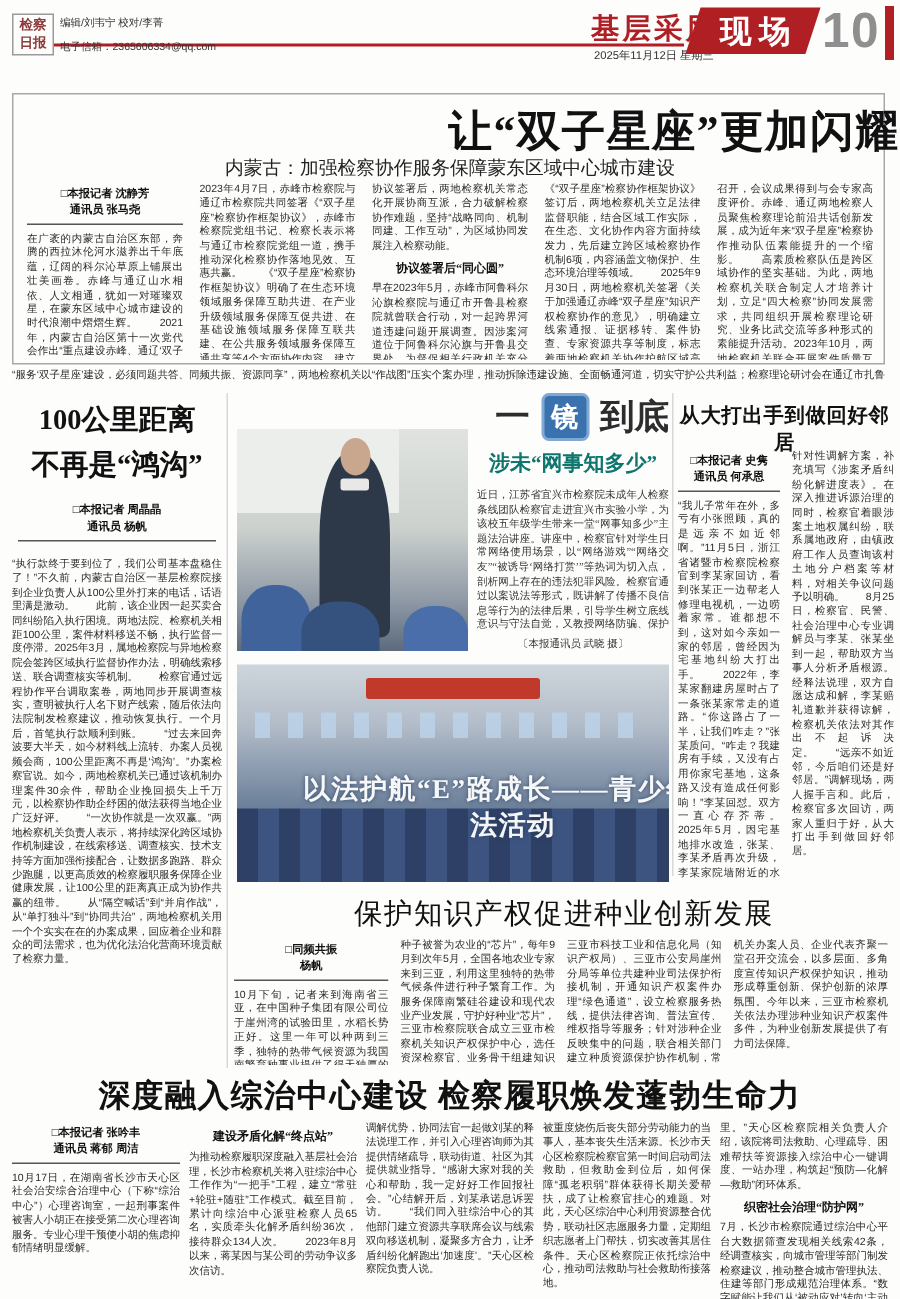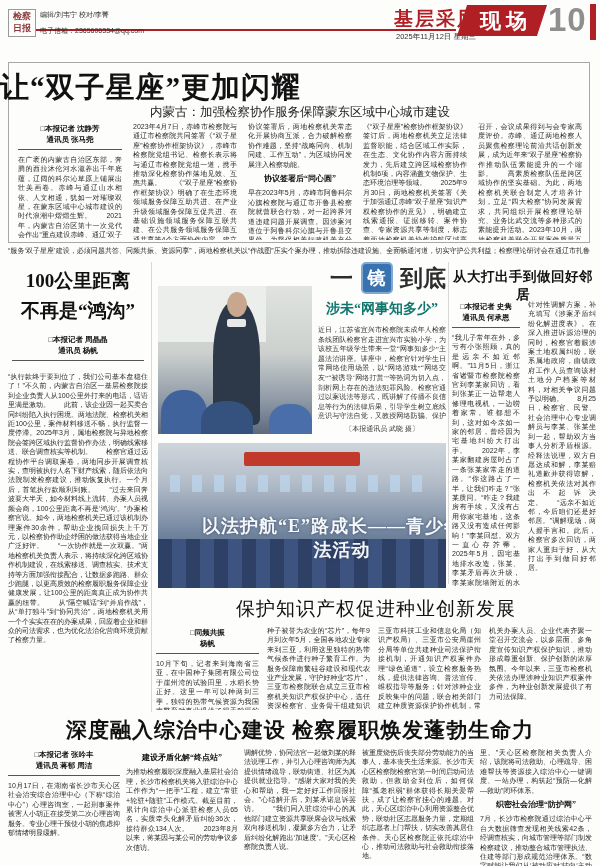--- a/index.html
+++ b/index.html
@@ -14,21 +14,21 @@
   .hmeta2{left:40px;top:26px;font-size:7px;color:#333;}
   .hrule{left:36px;top:29px;width:420px;height:2px;background:#b01f24;}
   .hsection{left:394px;top:6px;width:120px;font-size:19px;font-weight:bold;color:#b01f24;letter-spacing:2px;}
   .hdate{left:396px;top:32px;font-size:7.5px;color:#333;}
   .hbanner{left:462px;top:5px;width:80px;height:31px;background:#b01f24;transform:skewX(-18deg);}
   .hbanner-t{left:470px;top:7px;width:72px;text-align:center;font-size:21px;font-weight:bold;color:#fff;letter-spacing:5px;}
   .hpage{left:548px;top:1px;font-size:33px;font-weight:bold;color:#8f8f8f;letter-spacing:1px;}
   .hedge{left:590px;top:4px;width:6px;height:36px;background:#b01f24;}
   
   .topbox{left:8px;top:62px;width:582px;height:181px;border:1px solid #a8a8a8;box-sizing:border-box;}
-  .tophl{left:0;top:68px;width:600px;text-align:left;font-size:29px;font-weight:bold;color:#111;letter-spacing:1px;}
+  .tophl{left:0;top:68px;width:600px;text-align:right;font-size:29px;font-weight:bold;color:#111;letter-spacing:1px;}
   .topsub{left:0;top:104px;width:600px;text-align:center;font-size:12.5px;color:#222;}
   .col{overflow:hidden;font-size:7px;line-height:9.4px;text-align:justify;color:#2a2a2a;}
   .col p{margin:0;}
   .subhead{font-weight:bold;text-align:center;font-size:8px;margin:5px 0;color:#111;
            font-family:"Liberation Serif","DejaVu Serif",serif;}
   .byline{text-align:center;font-size:7.5px;font-weight:bold;color:#111;border-bottom:1px solid #555;
           padding:1px 0 4px;margin-bottom:5px;line-height:11px;}
   .tcol1{left:18px;top:122px;width:104px;height:118px;}
   .tcol2{left:133px;top:122px;width:104px;height:118px;}
   .tcol3{left:248px;top:122px;width:104px;height:118px;}

